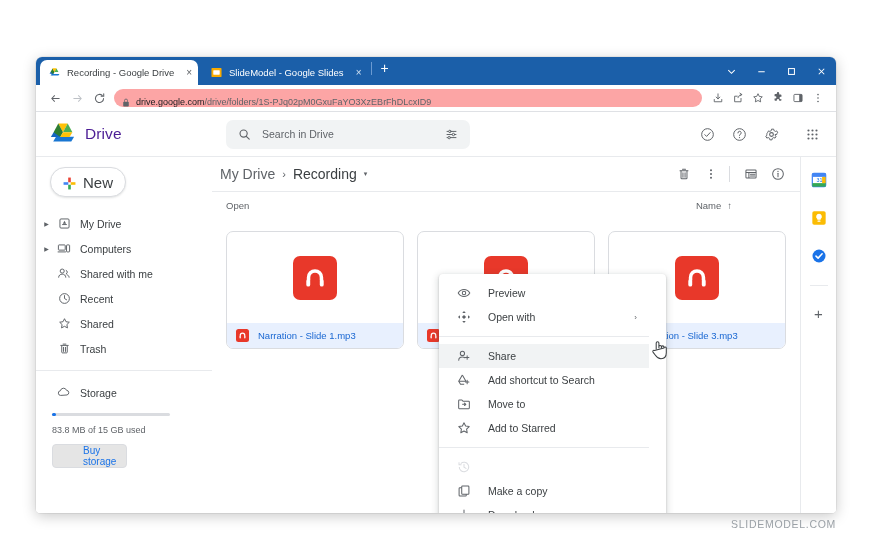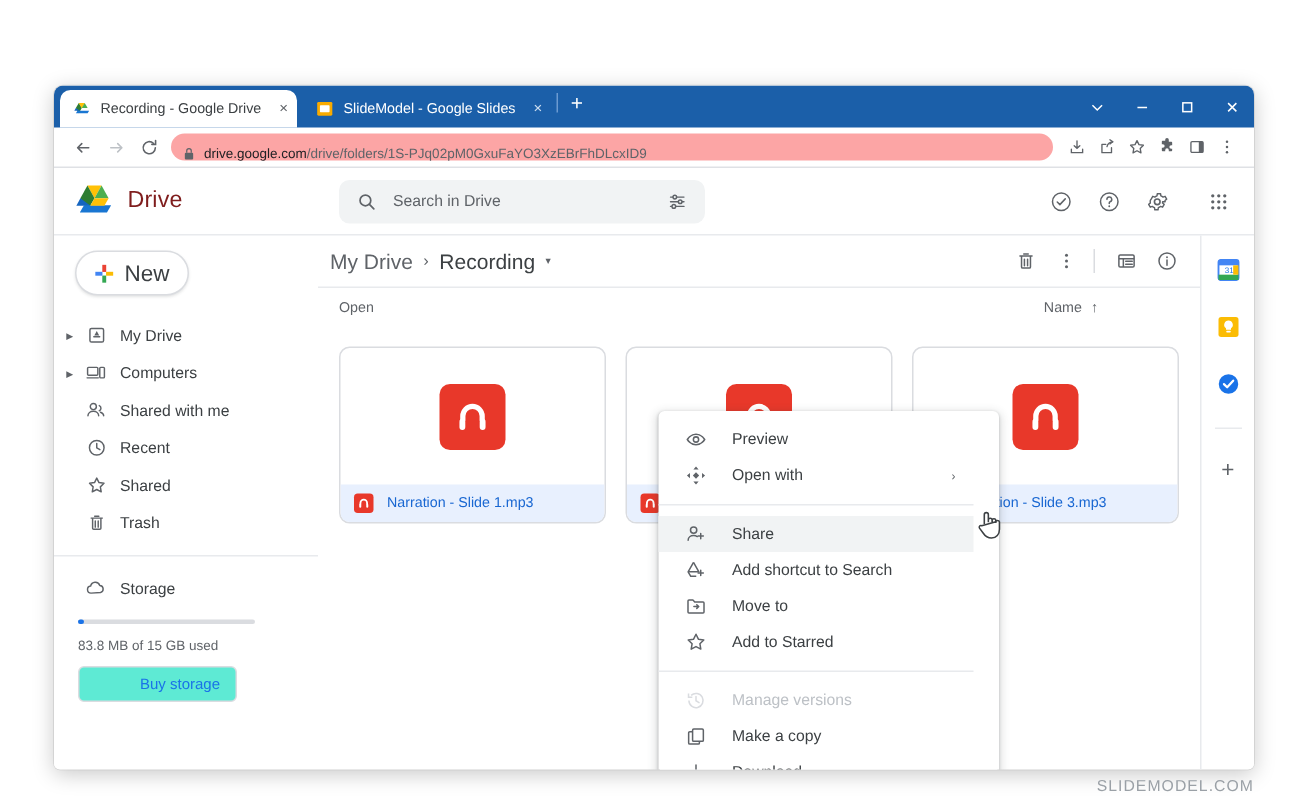--- a/index.html
+++ b/index.html
@@ -60,21 +60,21 @@
   .tbicon{ width:20px;height:22px;display:flex;align-items:center;justify-content:center;color:#5f6368;flex:0 0 auto;}
 
   
   .drive{ position:relative; height:401px; background:#fff; display:flex; flex-direction:column;}
   .dheader{
     height:45px; display:flex; align-items:center; padding:0 10px 0 14px;
     border-bottom:1px solid #e8eaed; flex:0 0 auto;
   }
   .brand{ display:flex; align-items:center; width:176px; flex:0 0 auto;}
   .brand .logo{ width:26px;height:23px;margin-right:9px;}
-  .brand .bname{ font-size:15.5px; color:#7f1d1d; letter-spacing:.1px;}
+  .brand .bname{ font-size:15.5px; color:#4c1d95; letter-spacing:.1px;}
   .search{
     flex:1; max-width:412px; height:29px; background:#f1f3f4; border-radius:7px;
     display:flex; align-items:center; padding:0 12px;
   }
   .search .sicon{ color:#5f6368; margin-right:11px; display:flex;}
   .search .sph{ font-size:10.5px; color:#5f6368; flex:1; }
   .search .tune{ color:#5f6368; display:flex;}
   .hspacer{ flex:1; }
   .hicon{ width:27px;height:27px;display:flex;align-items:center;justify-content:center;color:#5f6368;margin-left:5px;}
   .hicon.apps{ margin-left:14px; }
@@ -92,22 +92,22 @@
   .newbtn .nlabel{ font-size:15px;color:#3c4043;}
   .navitem{ height:25px; display:flex; align-items:center; padding-left:4px; font-size:10.5px; color:#3c4043;}
   .navitem .arrow{ width:13px;display:flex;align-items:center;justify-content:center;color:#5f6368;font-size:6px;}
   .navitem .nicon{ width:22px;display:flex;align-items:center;justify-content:center;color:#5f6368;margin-right:5px;}
   .navitem .nlab{ white-space:nowrap; }
   .sidediv{ height:1px;background:#e8eaed;margin:9px 0 9px 0;}
   .storagebar{ width:118px;height:3px;background:#dadce0;border-radius:2px;margin:8px 0 0 16px;}
   .storagebar > i{ display:block;height:3px;width:4px;background:#1a73e8;border-radius:2px;}
   .storagetext{ font-size:9px;color:#5f6368;margin:9px 0 0 16px;}
   .buystorage{
-    margin:9px 0 0 16px;width:106px;height:24px;border:1px solid #dadce0;border-radius:4px;
-    display:flex;align-items:center;justify-content:center;font-size:10px;color:#1a73e8;background:#5eead4;padding-left:30px;
+    margin:9px 0 0 16px;width:75px;height:24px;border:1px solid #dadce0;border-radius:4px;
+    display:flex;align-items:center;justify-content:center;font-size:10px;color:#1a73e8;background:#e5e5e5;padding-left:30px;
   }
 
   
   .main{ flex:1; min-width:0; position:relative; padding-right:0; }
   .crumbrow{ height:34px; display:flex; align-items:center; padding:0 10px 0 8px;}
   .crumb{ font-size:14px; color:#5f6368; }
   .crumb.cur{ color:#3c4043; }
   .crumb-sep{ margin:0 7px; color:#5f6368; font-size:11px; }
   .crumb-caret{ margin-left:7px; color:#5f6368; font-size:7px; }
   .crumbspacer{ flex:1; }
@@ -689,21 +689,20 @@
         <div class="mdiv"></div>
 
         <div class="mi disabled">
           <span class="micon">
             <svg width="14" height="14" viewBox="0 0 16 16" fill="none" stroke="currentColor" stroke-width="1.15">
                 <path d="M2.6 8a5.4 5.4 0 1 0 1.7-3.9"></path>
                 <path d="M2.3 2.6v2.9h2.9"></path>
                 <path d="M8 5v3.2l2.3 1.4" stroke-linecap="round"></path>
               </svg>
           </span>
-          <span class="mlabel">Manage versions</span>
         </div>
 
         <div class="mi">
           <span class="micon">
             <svg width="14" height="14" viewBox="0 0 16 16" fill="none" stroke="currentColor" stroke-width="1.15">
                 <rect x="5.4" y="2.3" width="8.2" height="9.4" rx=".9"></rect>
                 <path d="M10.6 11.7v1.2c0 .5-.4.9-.9.9H3.3a.9.9 0 0 1-.9-.9V5.2c0-.5.4-.9.9-.9h2.1"></path>
               </svg>
           </span>
           <span class="mlabel">Make a copy</span>

